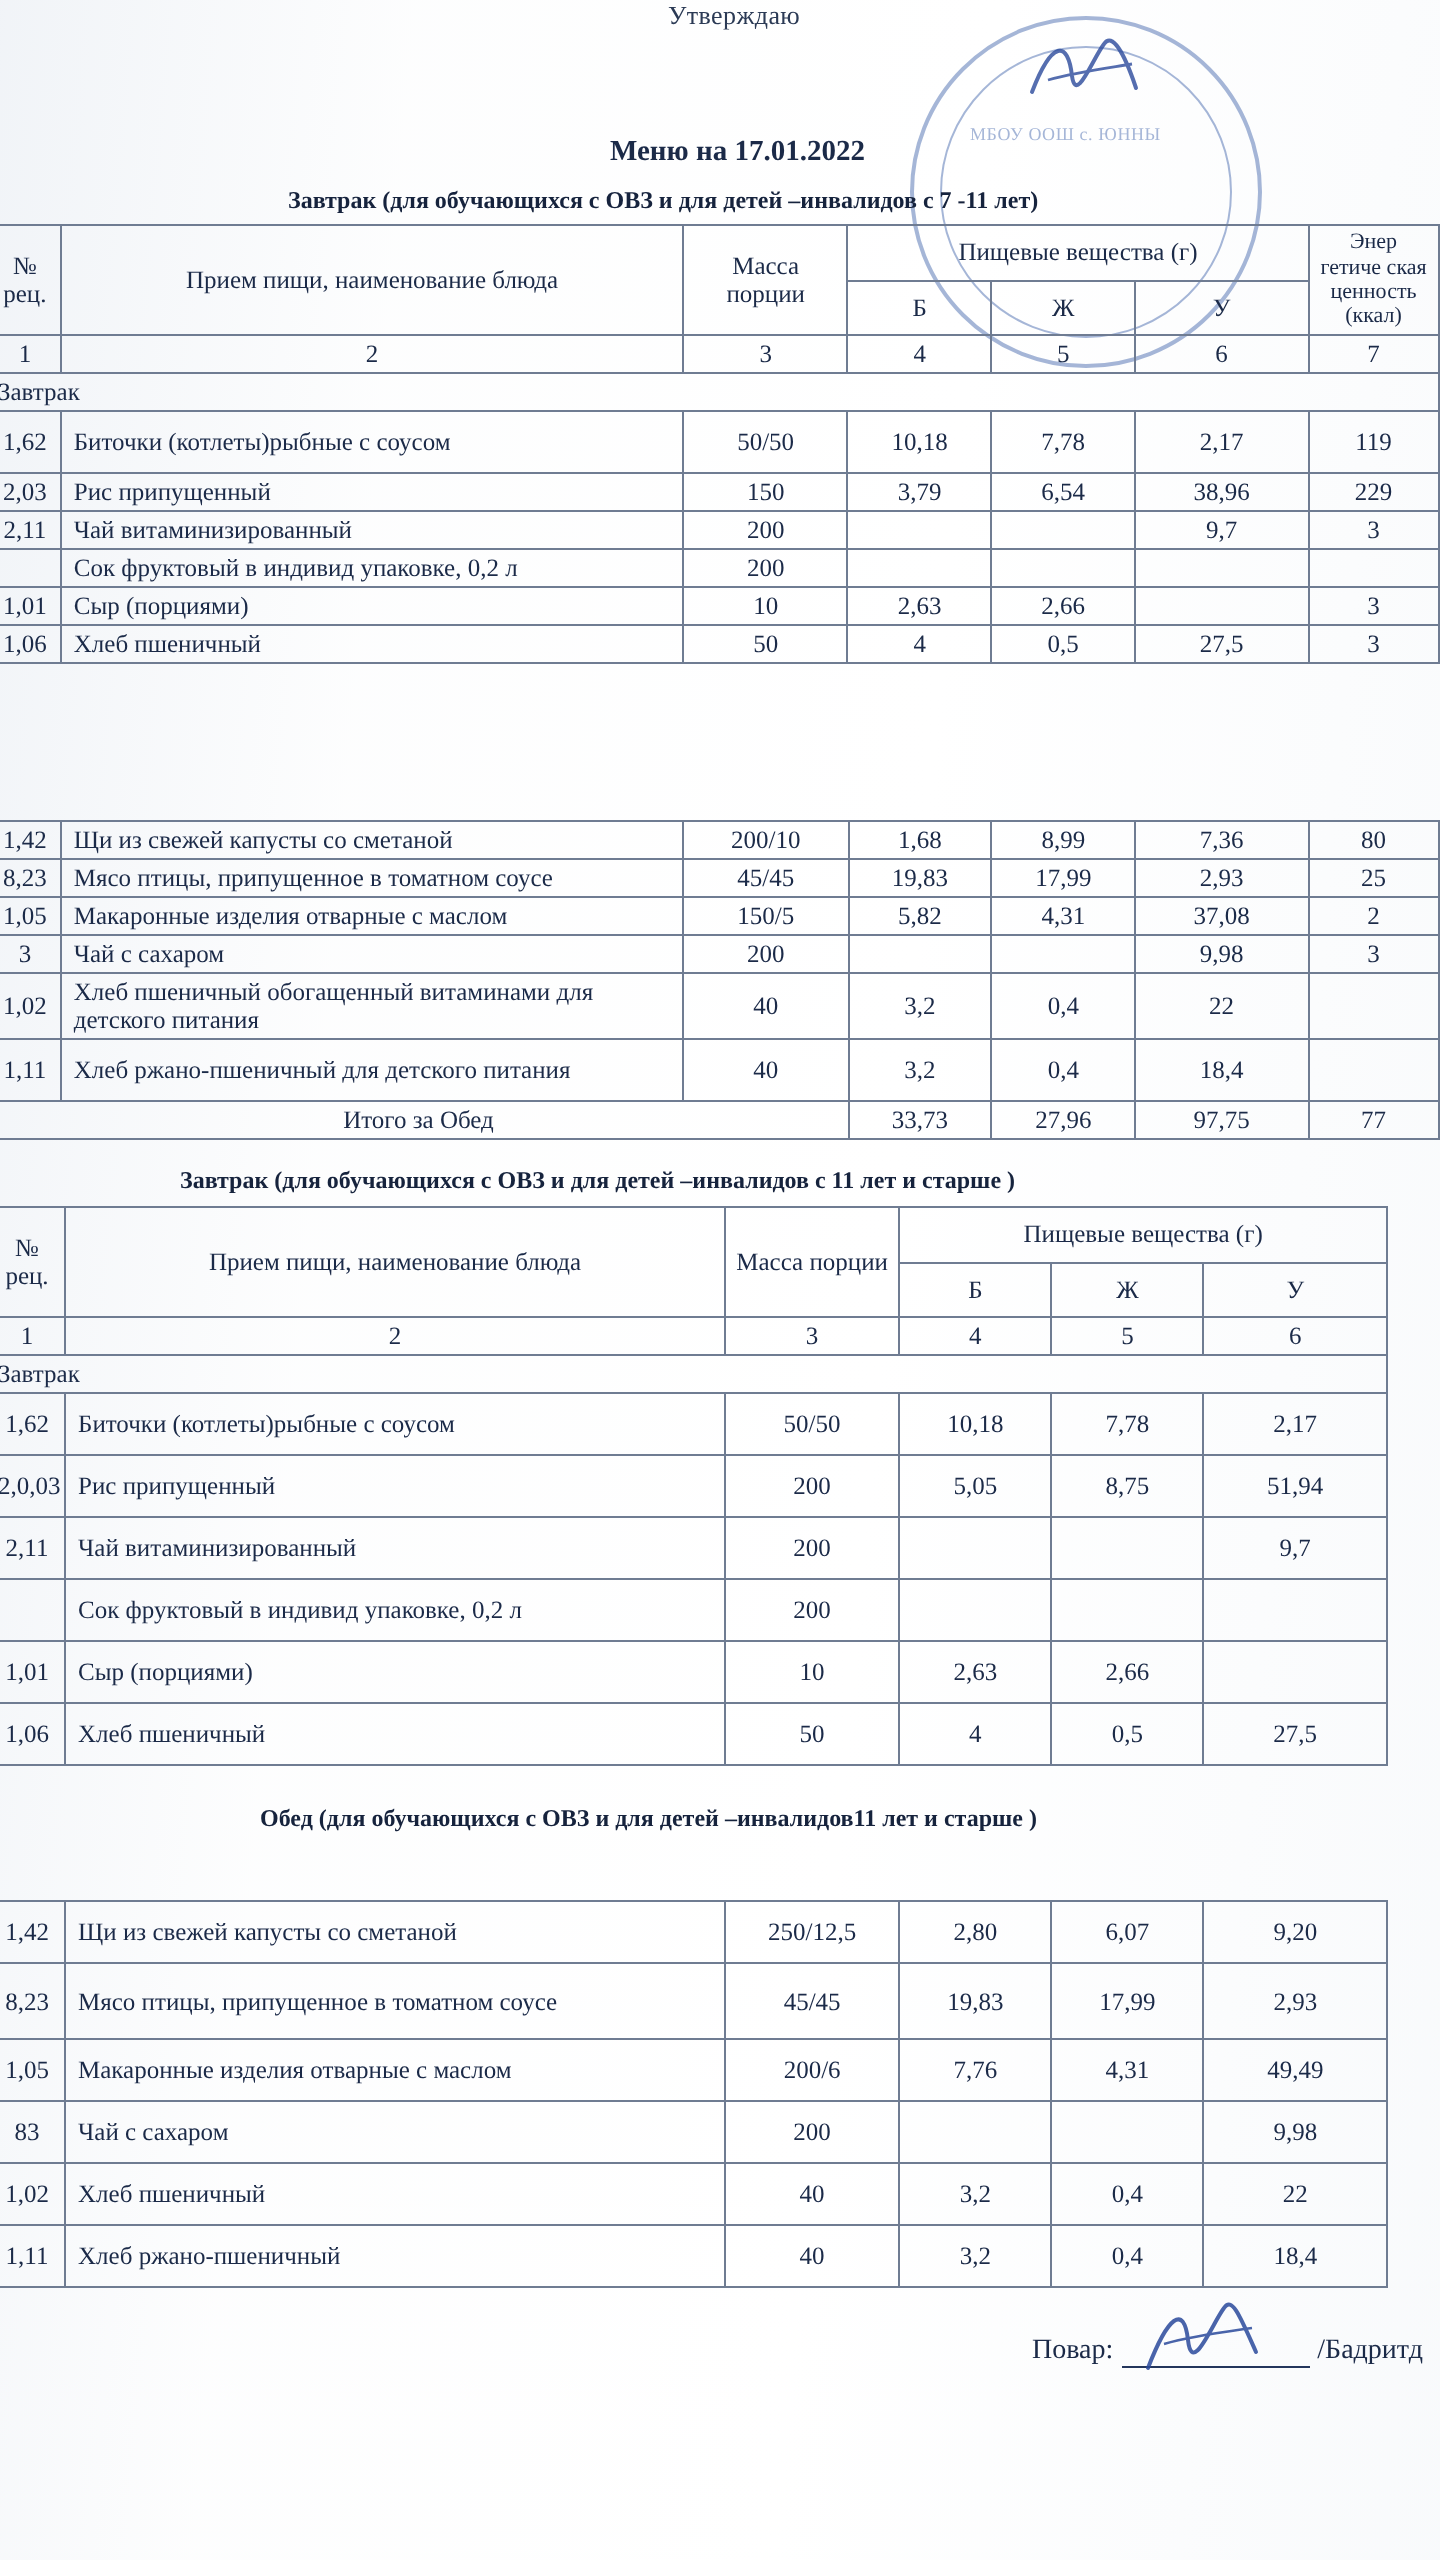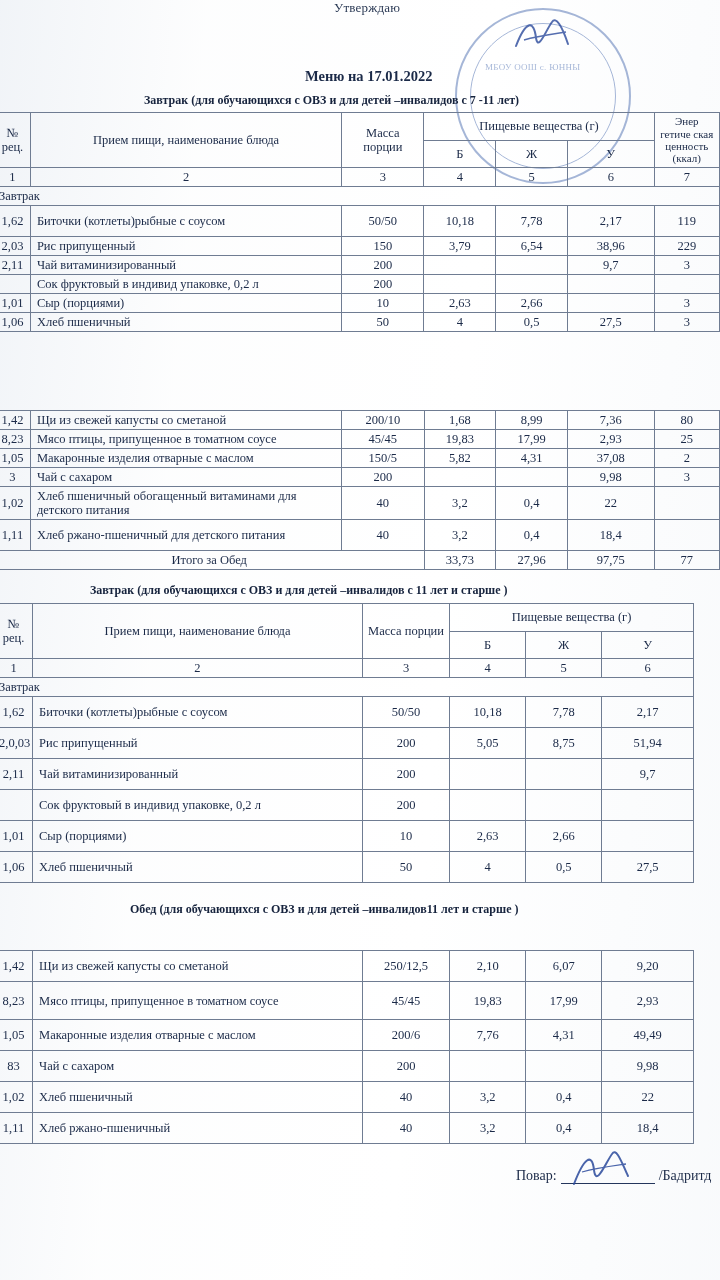--- a/index.html
+++ b/index.html
@@ -463,21 +463,21 @@
           <col class="w-mass">
           <col class="w-b">
           <col class="w-zh">
           <col class="w-u">
       </colgroup>
       <tbody>
         <tr class="tall">
           <td class="c-center">1,42</td>
           <td class="c-left">Щи из свежей капусты со сметаной</td>
           <td class="c-center">250/12,5</td>
-          <td class="c-center">2,10</td>
+          <td class="c-center">2,80</td>
           <td class="c-center">6,07</td>
           <td class="c-center">9,20</td>
         </tr>
         <tr style="height:38px;">
           <td class="c-center">8,23</td>
           <td class="c-left">Мясо птицы, припущенное в томатном соусе</td>
           <td class="c-center">45/45</td>
           <td class="c-center">19,83</td>
           <td class="c-center">17,99</td>
           <td class="c-center">2,93</td>

